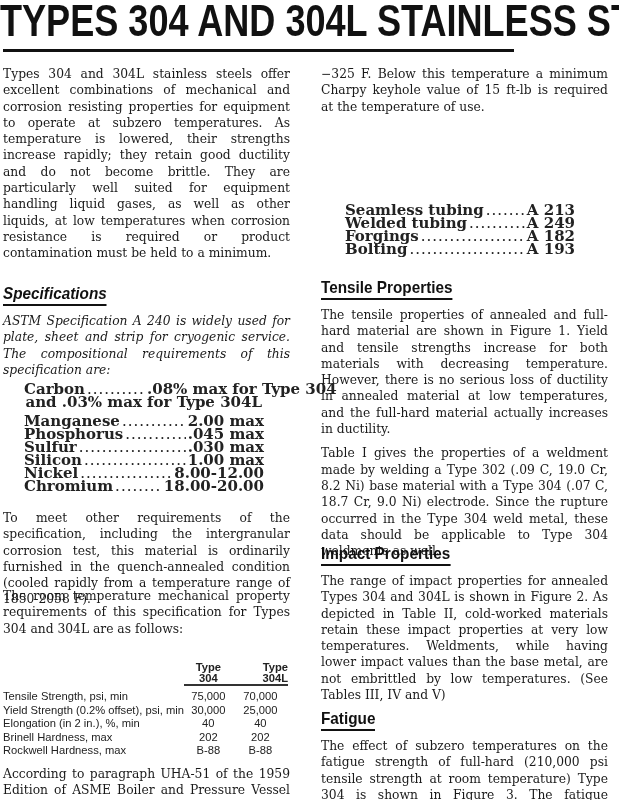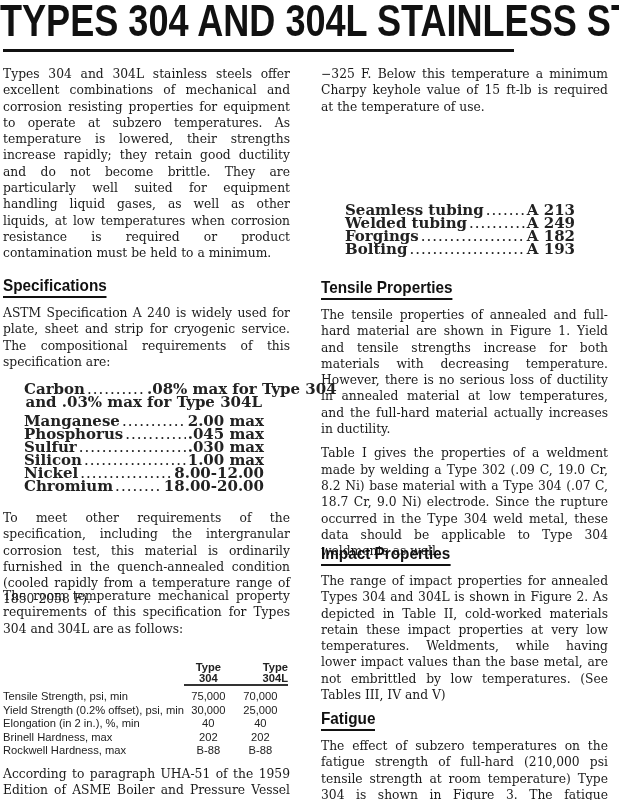--- a/index.html
+++ b/index.html
@@ -37,21 +37,21 @@
 </head>
 <body>
 
 <div class="title">TYPES 304 AND 304L STAINLESS STEELS</div>
 <div class="rule"></div>
 
 <div class="col left" style="top:66px;">
   <p>Types 304 and 304L stainless steels offer excellent combinations of mechanical and corrosion resisting properties for equipment to operate at subzero temperatures. As temperature is lowered, their strengths increase rapidly; they retain good ductility and do not become brittle. They are particularly well suited for equipment handling liquid gases, as well as other liquids, at low temperatures when corrosion resistance is required or product contamination must be held to a minimum.</p>
 </div>
 
-<div class="col left" style="top:276px;">
+<div class="col left" style="top:284px;font-style:italic;">
   <div class="h2">Specifications</div>
   <p style="margin-top:7px;">ASTM Specification A 240 is widely used for plate, sheet and strip for cryogenic service. The compositional requirements of this specification are:</p>
 </div>
 
 <div class="spec-list" style="position:absolute; left:24px; top:383px; width:240px;">
   <div class="spec-row">
     <span class="lbl">Carbon</span>
     <span class="dots" style="flex:0 0 58px;"></span>
     <span class="val">.08% max for Type 304</span>
   </div>

